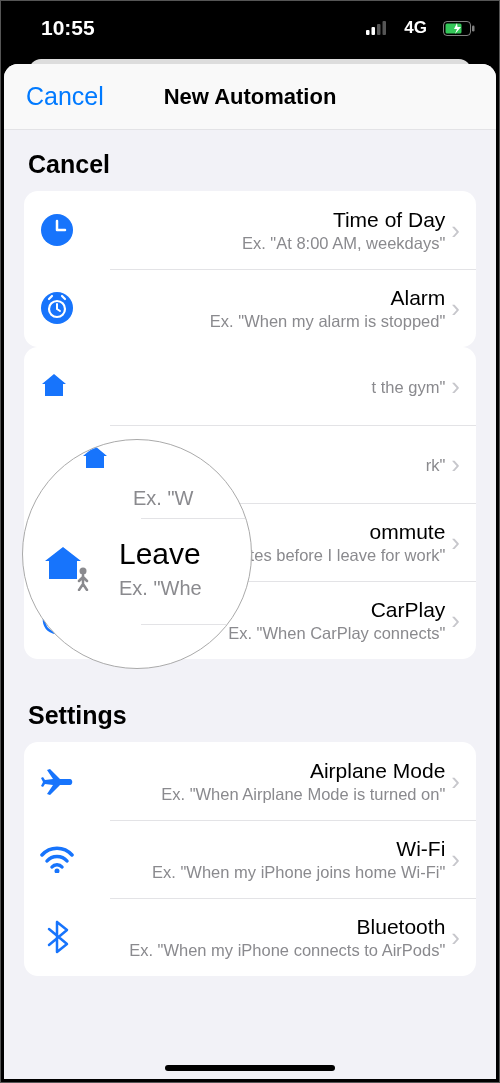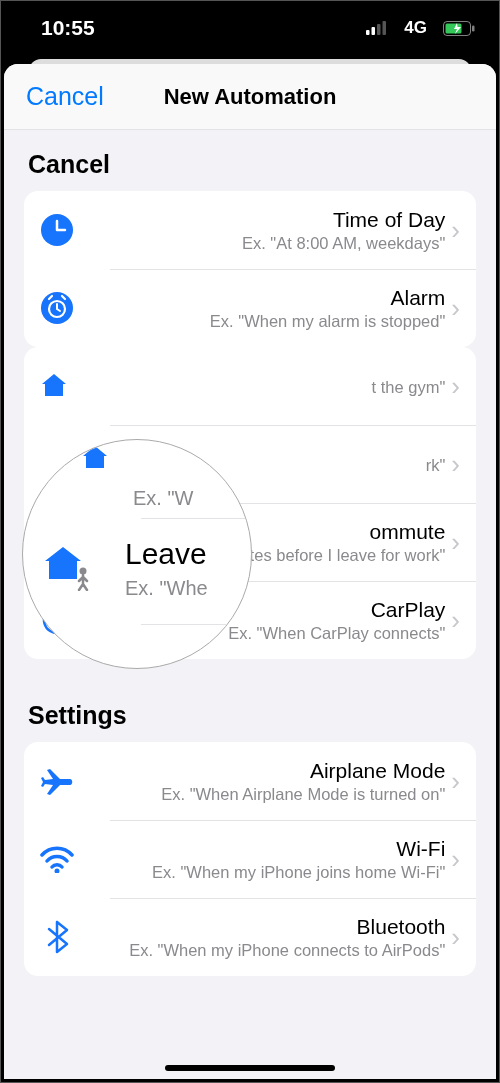--- a/index.html
+++ b/index.html
@@ -315,21 +315,21 @@
     <div class="mag-top">Ex. "W</div>
     <div class="mag-sep"></div>
     <div class="mag-main">
       <div class="mag-icon">
         <svg width="54" height="48" viewBox="0 0 54 48">
           <path d="M20 4 L2 18 L6 18 L6 36 L34 36 L34 18 L38 18 Z" fill="#1774fc"></path>
           <circle cx="40" cy="28" r="3.5" fill="#8a8a8e"></circle>
           <path d="M40 32 L40 41 M40 34 L36 38 M40 34 L44 38 M40 41 L36 47 M40 41 L44 47" stroke="#8a8a8e" stroke-width="2.5" fill="none" stroke-linecap="round"></path>
         </svg>
       </div>
-      <div style="margin-left:28px">
+      <div style="margin-left:22px">
         <div class="row-title">Leave</div>
         <div class="row-sub">Ex. "Whe</div>
       </div>
     </div>
     <div class="mag-sep" style="margin-top:24px"></div>
   </div>
 
   <div class="home-indicator"></div>
 </div>
 

